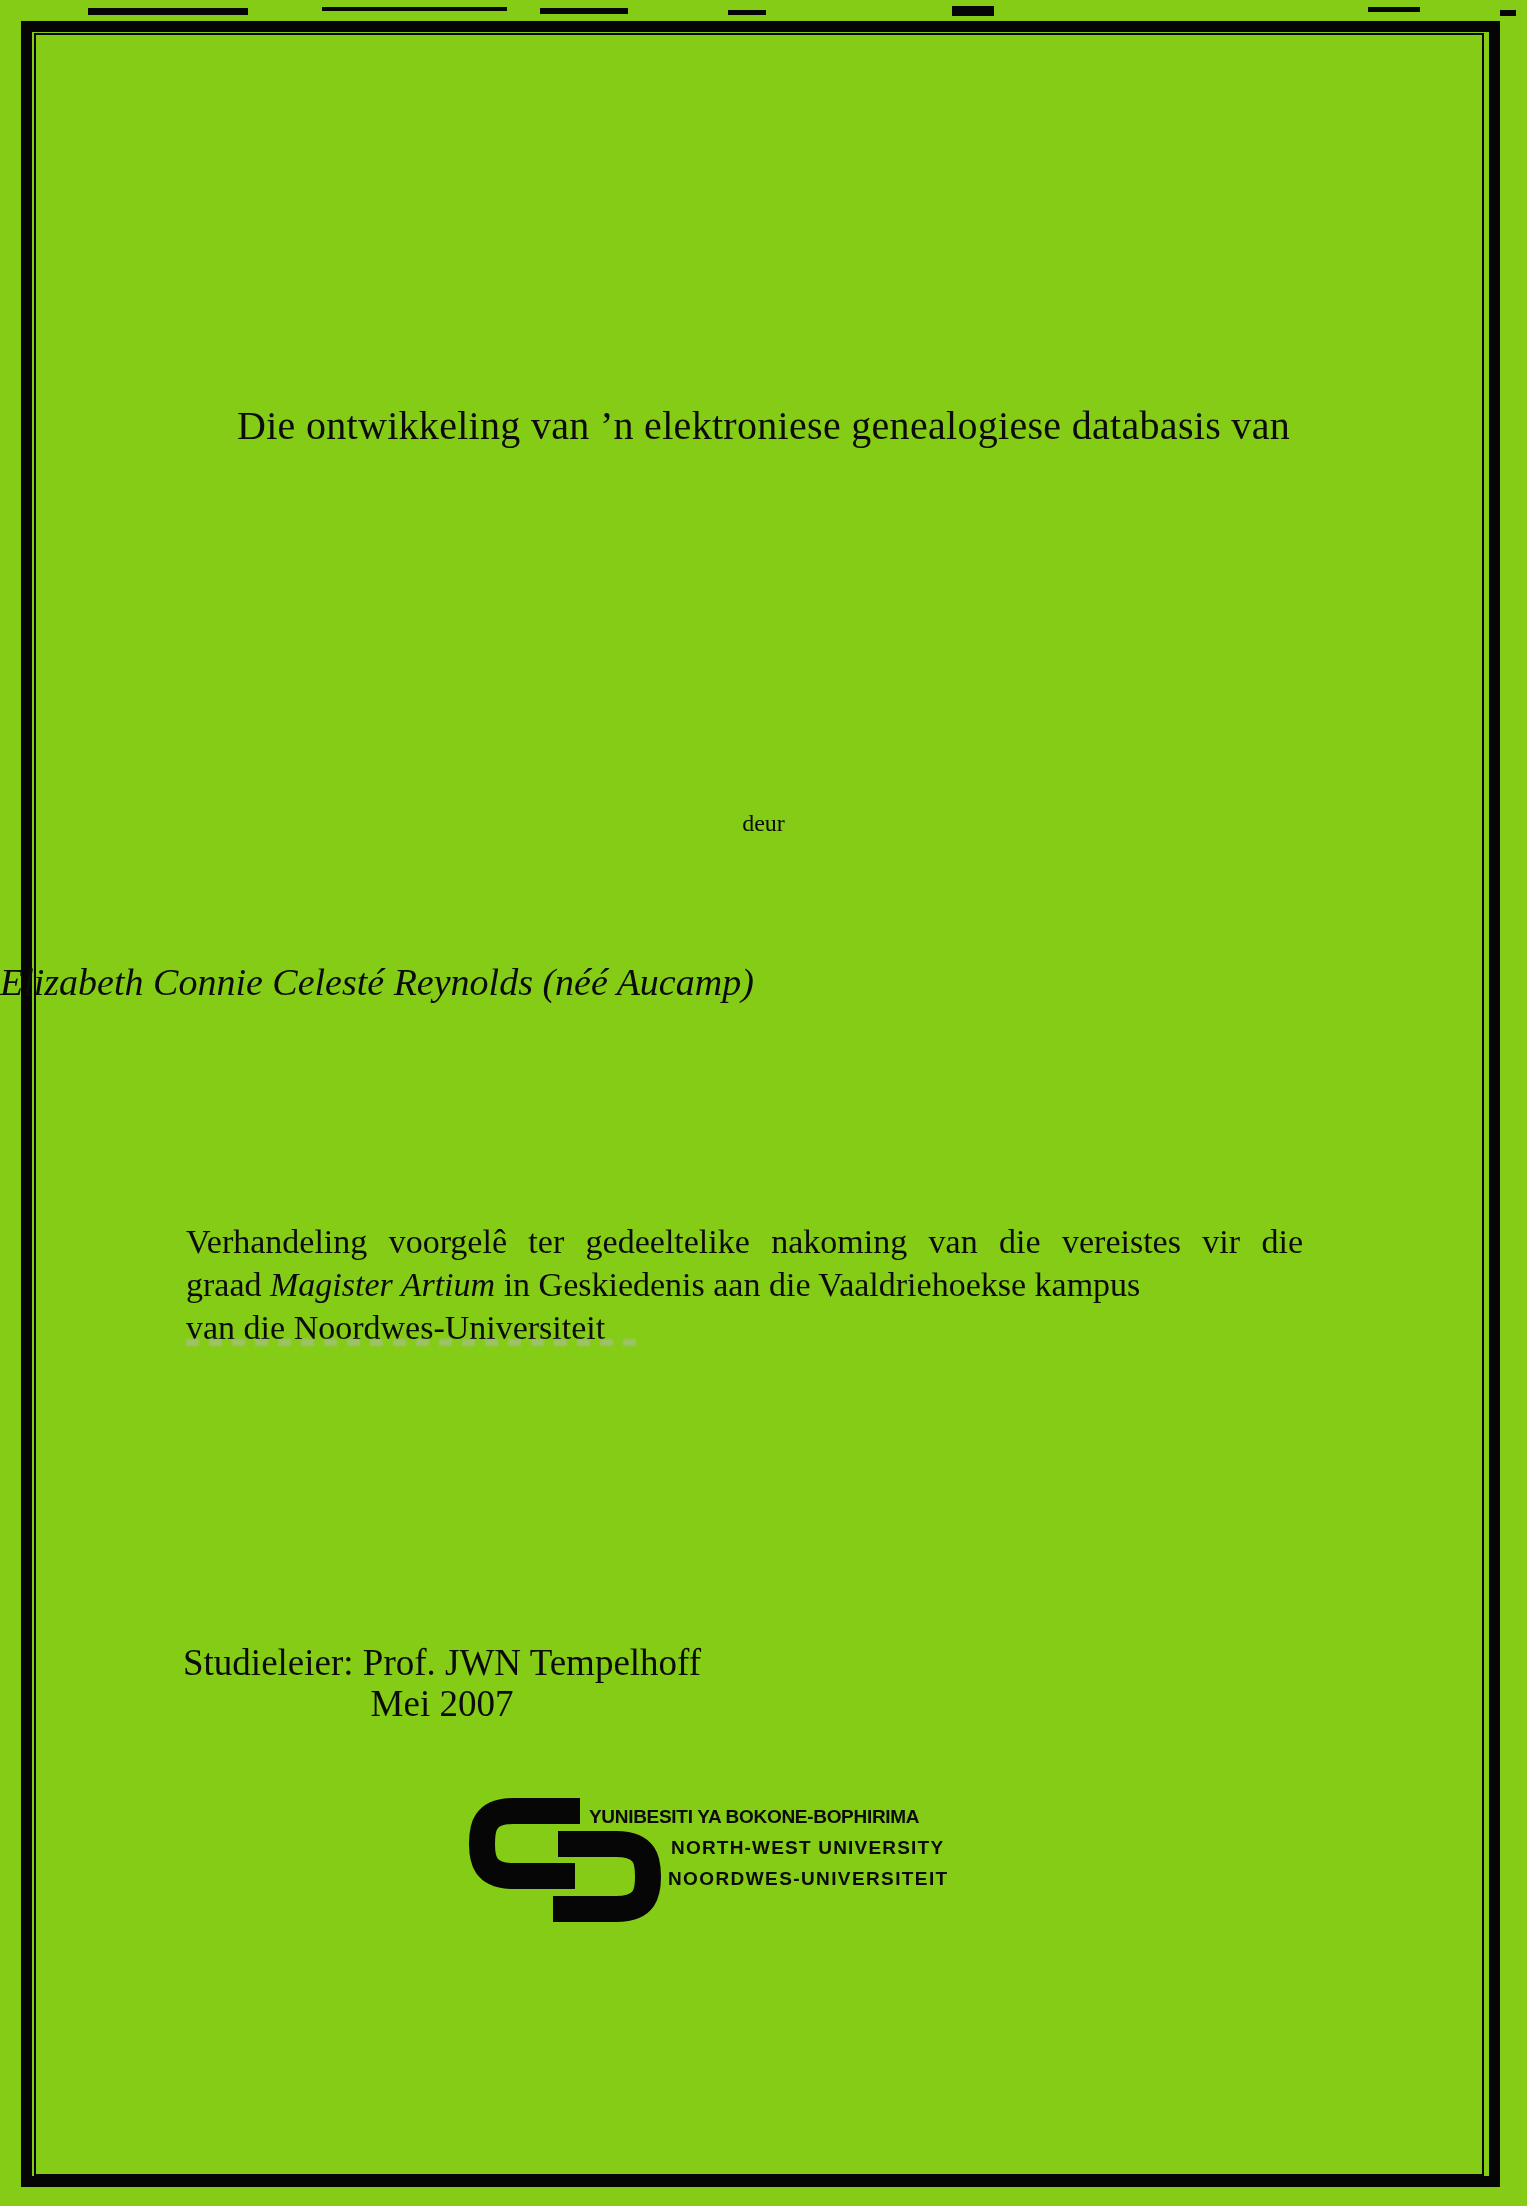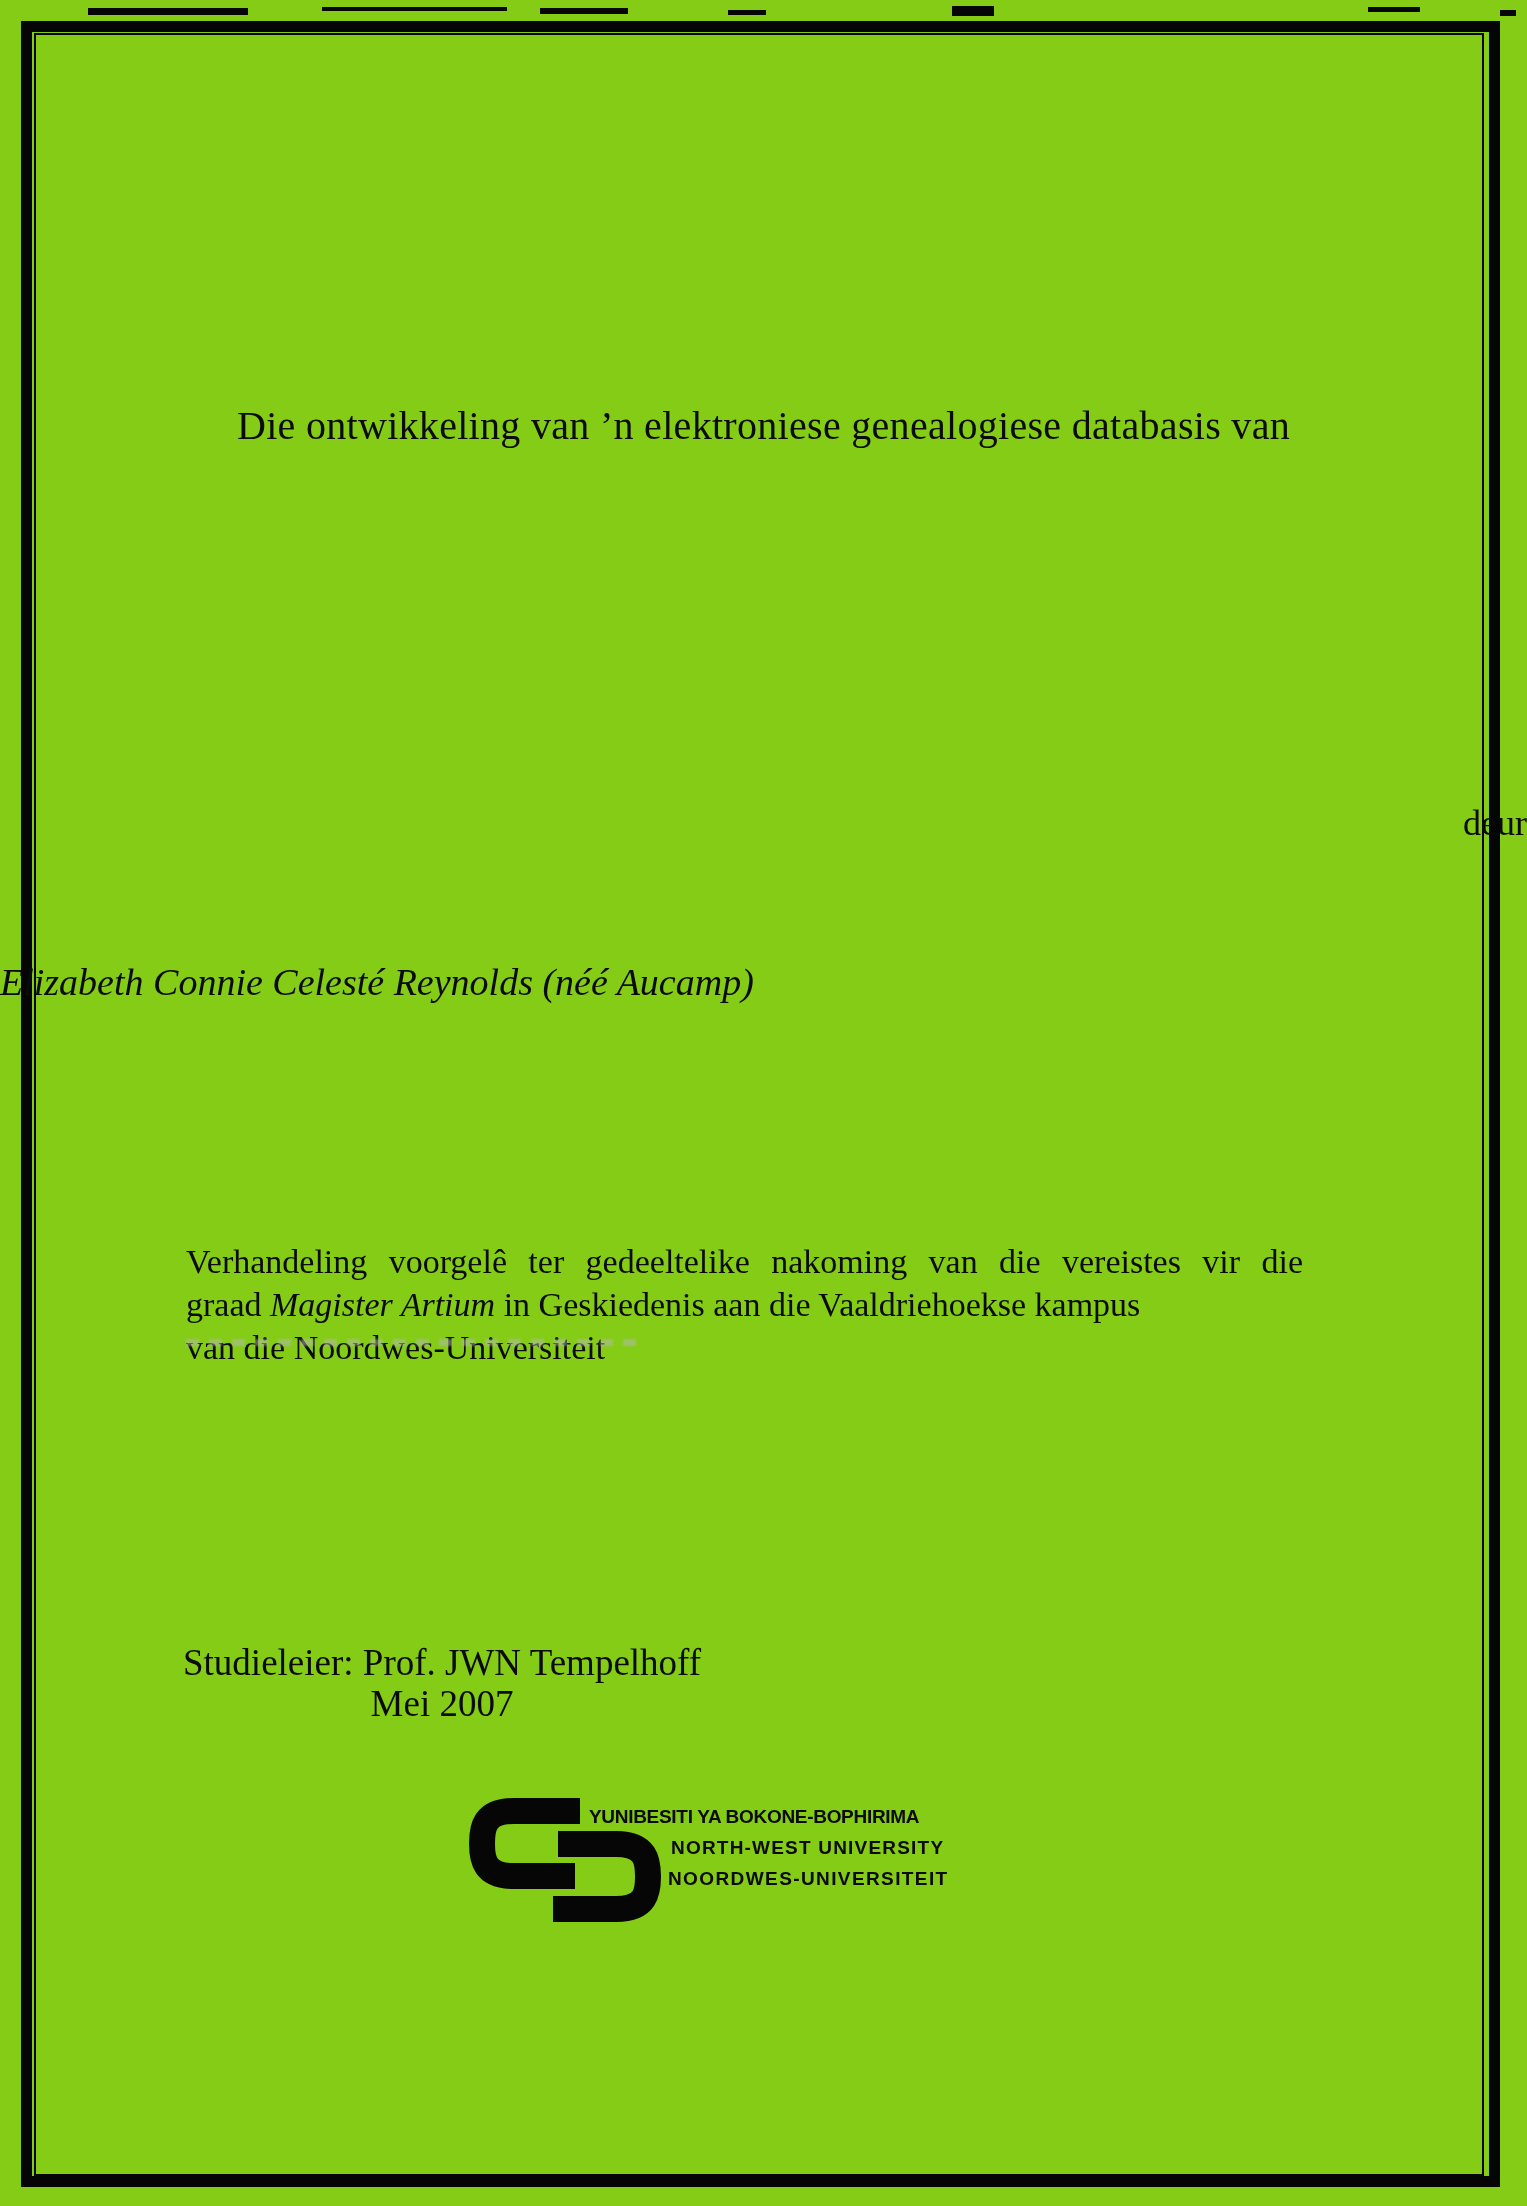--- a/index.html
+++ b/index.html
@@ -21,31 +21,31 @@
     border:2px solid #050505;box-sizing:border-box;
   }
   
   .title-block{
     position:absolute;left:0;right:0;top:386px;
     text-align:center;font-size:40px;line-height:79px;
     letter-spacing:0.3px;
   }
   .byline{
     position:absolute;left:0;right:0;top:801px;
-    text-align:right;font-size:36px;line-height:44px;
+    text-align:center;font-size:24px;line-height:44px;
   }
   .author-line{
     position:absolute;left:0;right:0;top:959px;
     text-align:left;font-size:38px;line-height:46px;font-style:italic;
   }
   .declaration{
     position:absolute;left:186px;top:1220px;width:1117px;
     font-size:34px;line-height:43px;
   }
-  .declaration .justified{text-align:justify;text-align-last:justify;margin-top:20px;}
+  .declaration .justified{text-align:justify;text-align-last:justify;}
   .declaration .italic{font-style:italic;}
   .supervisor-block{
     position:absolute;left:183px;top:1642px;
     font-size:37px;line-height:41px;text-align:center;
   }
   
   .logo{
     position:absolute;left:468px;top:1798px;width:640px;height:140px;
     font-family:"Liberation Sans","DejaVu Sans",sans-serif;
     font-weight:bold;color:#0b0b0b;

